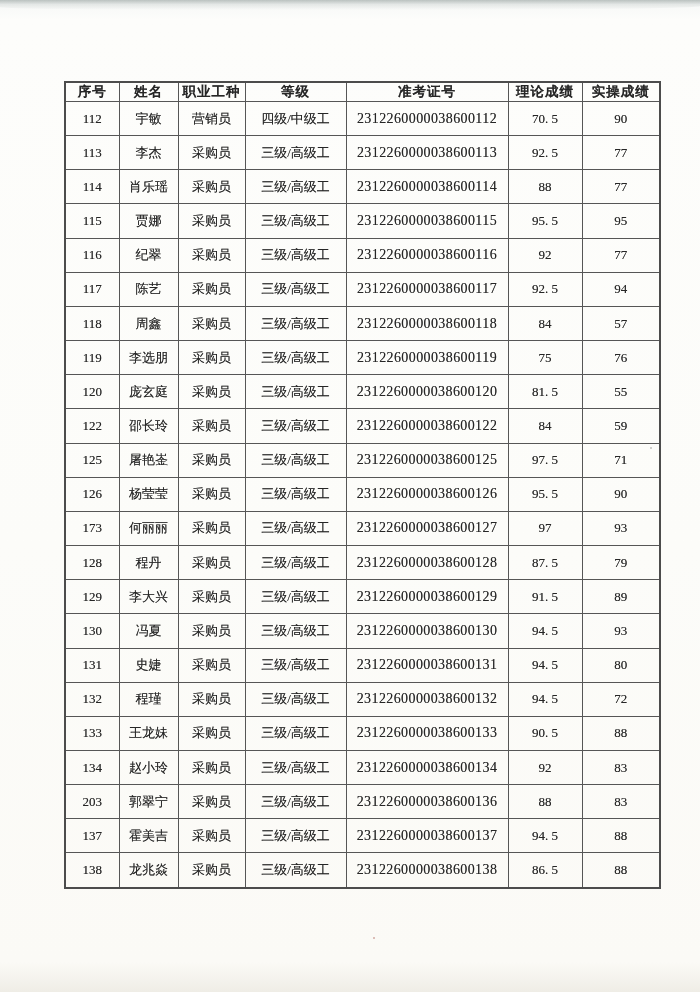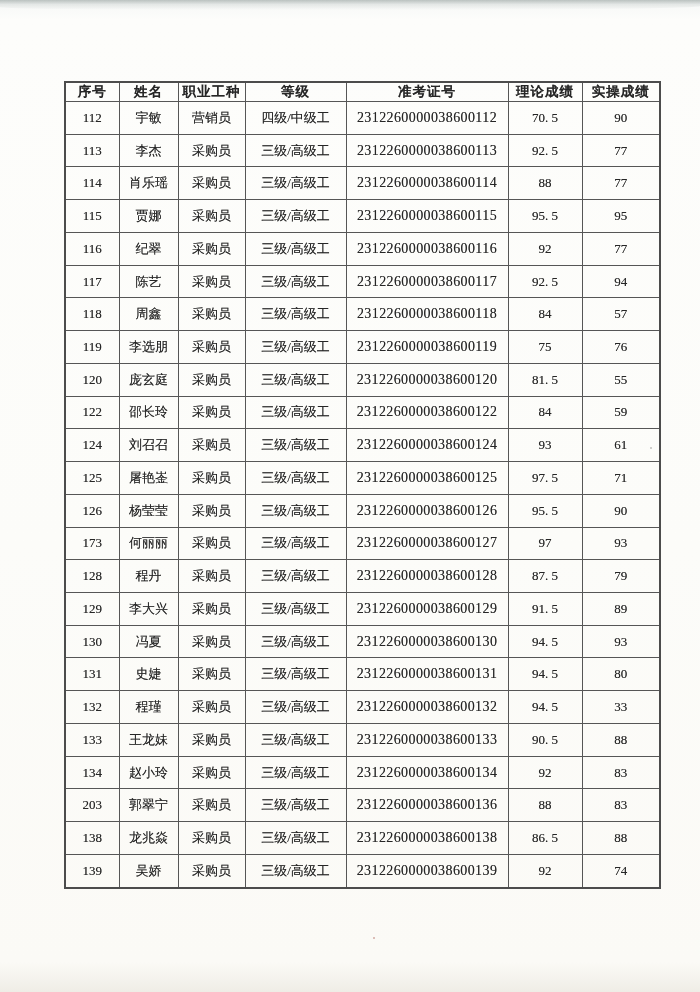--- a/index.html
+++ b/index.html
@@ -191,29 +191,20 @@
         <tr>
     <td class="cell-seq">122</td>
     <td class="cell-name">邵长玲</td>
     <td class="cell-occupation">采购员</td>
     <td class="cell-level">三级/高级工</td>
     <td class="cell-exam-id">2312260000038600122</td>
     <td class="cell-theory">84</td>
     <td class="cell-practical">59</td>
   </tr>
         <tr>
-    <td class="cell-seq">124</td>
-    <td class="cell-name">刘召召</td>
-    <td class="cell-occupation">采购员</td>
-    <td class="cell-level">三级/高级工</td>
-    <td class="cell-exam-id">2312260000038600124</td>
-    <td class="cell-theory">93</td>
-    <td class="cell-practical">61</td>
-  </tr>
-        <tr>
     <td class="cell-seq">125</td>
     <td class="cell-name">屠艳崟</td>
     <td class="cell-occupation">采购员</td>
     <td class="cell-level">三级/高级工</td>
     <td class="cell-exam-id">2312260000038600125</td>
     <td class="cell-theory">97. 5</td>
     <td class="cell-practical">71</td>
   </tr>
         <tr>
     <td class="cell-seq">126</td>
@@ -269,21 +260,21 @@
     <td class="cell-theory">94. 5</td>
     <td class="cell-practical">80</td>
   </tr>
         <tr>
     <td class="cell-seq">132</td>
     <td class="cell-name">程瑾</td>
     <td class="cell-occupation">采购员</td>
     <td class="cell-level">三级/高级工</td>
     <td class="cell-exam-id">2312260000038600132</td>
     <td class="cell-theory">94. 5</td>
-    <td class="cell-practical">33</td>
+    <td class="cell-practical">72</td>
   </tr>
         <tr>
     <td class="cell-seq">133</td>
     <td class="cell-name">王龙妹</td>
     <td class="cell-occupation">采购员</td>
     <td class="cell-level">三级/高级工</td>
     <td class="cell-exam-id">2312260000038600133</td>
     <td class="cell-theory">90. 5</td>
     <td class="cell-practical">88</td>
   </tr>
@@ -299,35 +290,35 @@
         <tr>
     <td class="cell-seq">203</td>
     <td class="cell-name">郭翠宁</td>
     <td class="cell-occupation">采购员</td>
     <td class="cell-level">三级/高级工</td>
     <td class="cell-exam-id">2312260000038600136</td>
     <td class="cell-theory">88</td>
     <td class="cell-practical">83</td>
   </tr>
         <tr>
+    <td class="cell-seq">137</td>
+    <td class="cell-name">霍美吉</td>
+    <td class="cell-occupation">采购员</td>
+    <td class="cell-level">三级/高级工</td>
+    <td class="cell-exam-id">2312260000038600137</td>
+    <td class="cell-theory">94. 5</td>
+    <td class="cell-practical">88</td>
+  </tr>
+        <tr>
     <td class="cell-seq">138</td>
     <td class="cell-name">龙兆焱</td>
     <td class="cell-occupation">采购员</td>
     <td class="cell-level">三级/高级工</td>
     <td class="cell-exam-id">2312260000038600138</td>
     <td class="cell-theory">86. 5</td>
     <td class="cell-practical">88</td>
-  </tr>
-        <tr>
-    <td class="cell-seq">139</td>
-    <td class="cell-name">吴娇</td>
-    <td class="cell-occupation">采购员</td>
-    <td class="cell-level">三级/高级工</td>
-    <td class="cell-exam-id">2312260000038600139</td>
-    <td class="cell-theory">92</td>
-    <td class="cell-practical">74</td>
   </tr>
       </tbody>
   </table>
 
   <div class="speck-1"></div>
   <div class="speck-2"></div>
 </div>
 
 </body></html>

